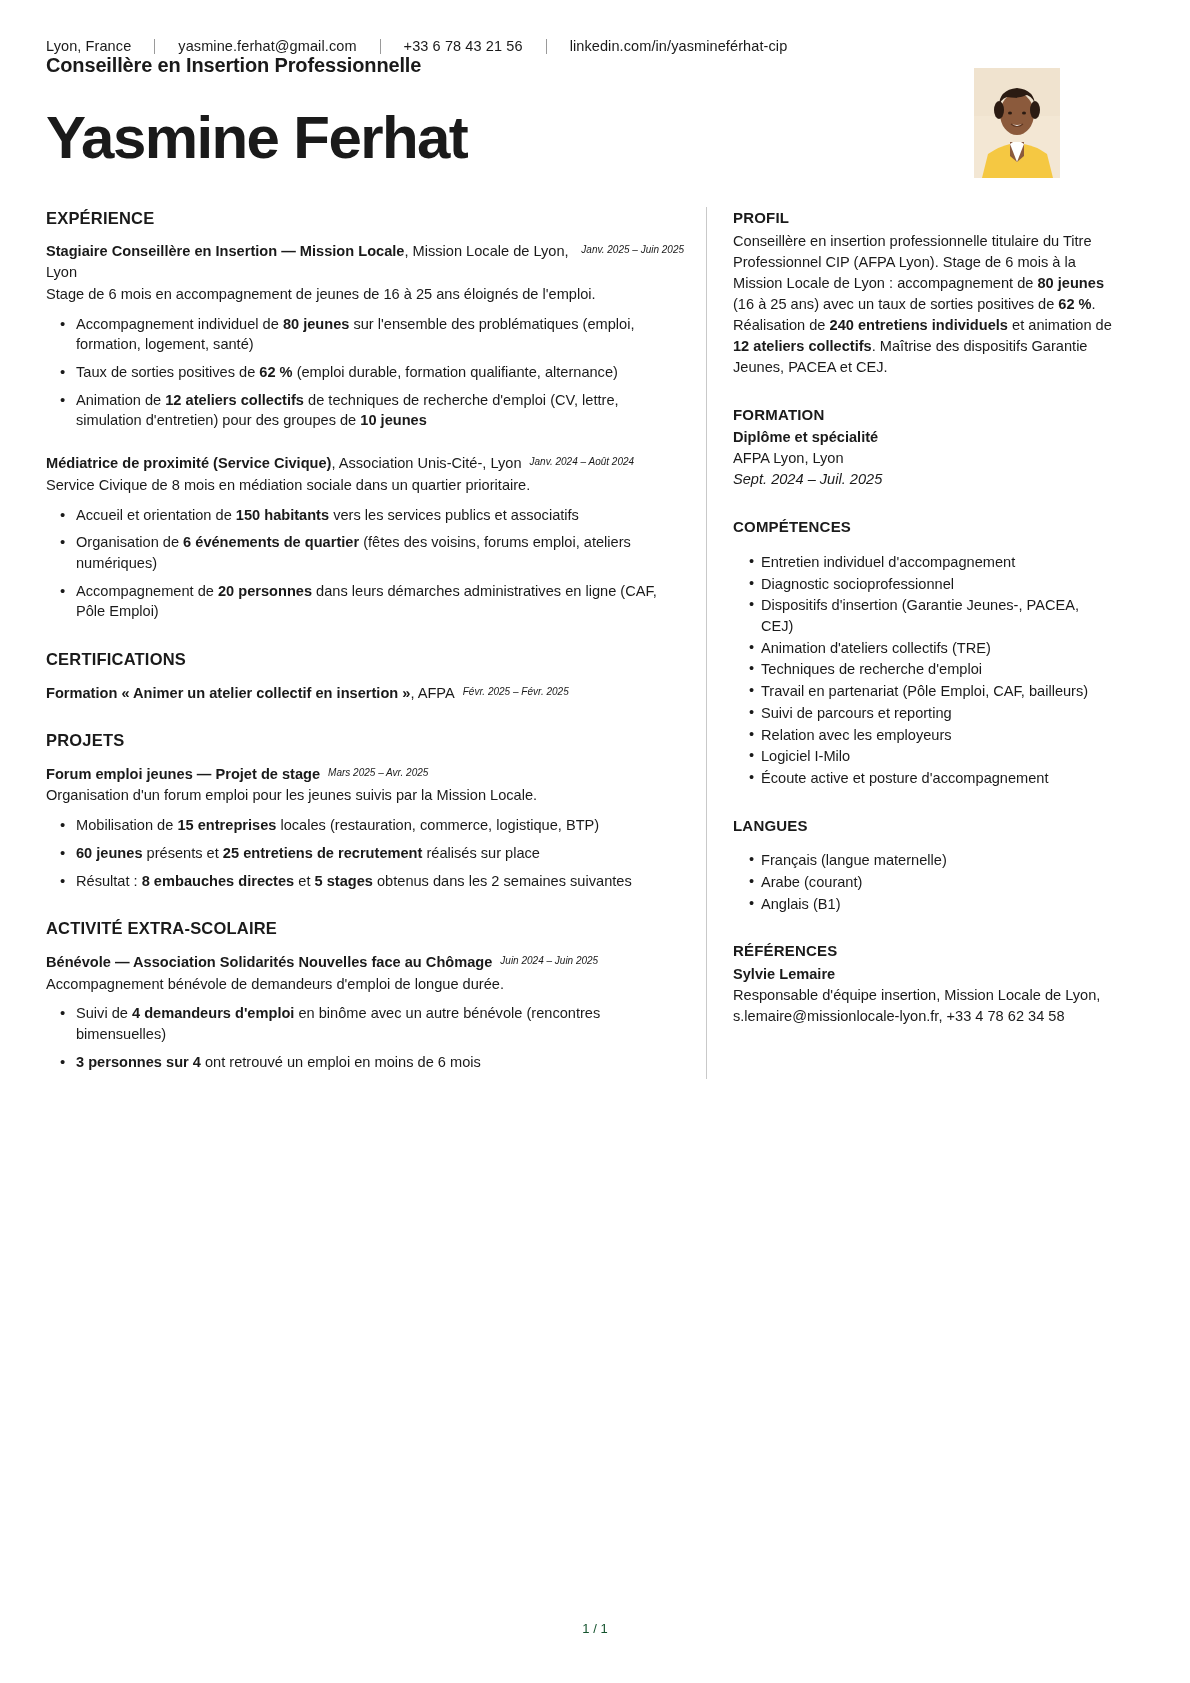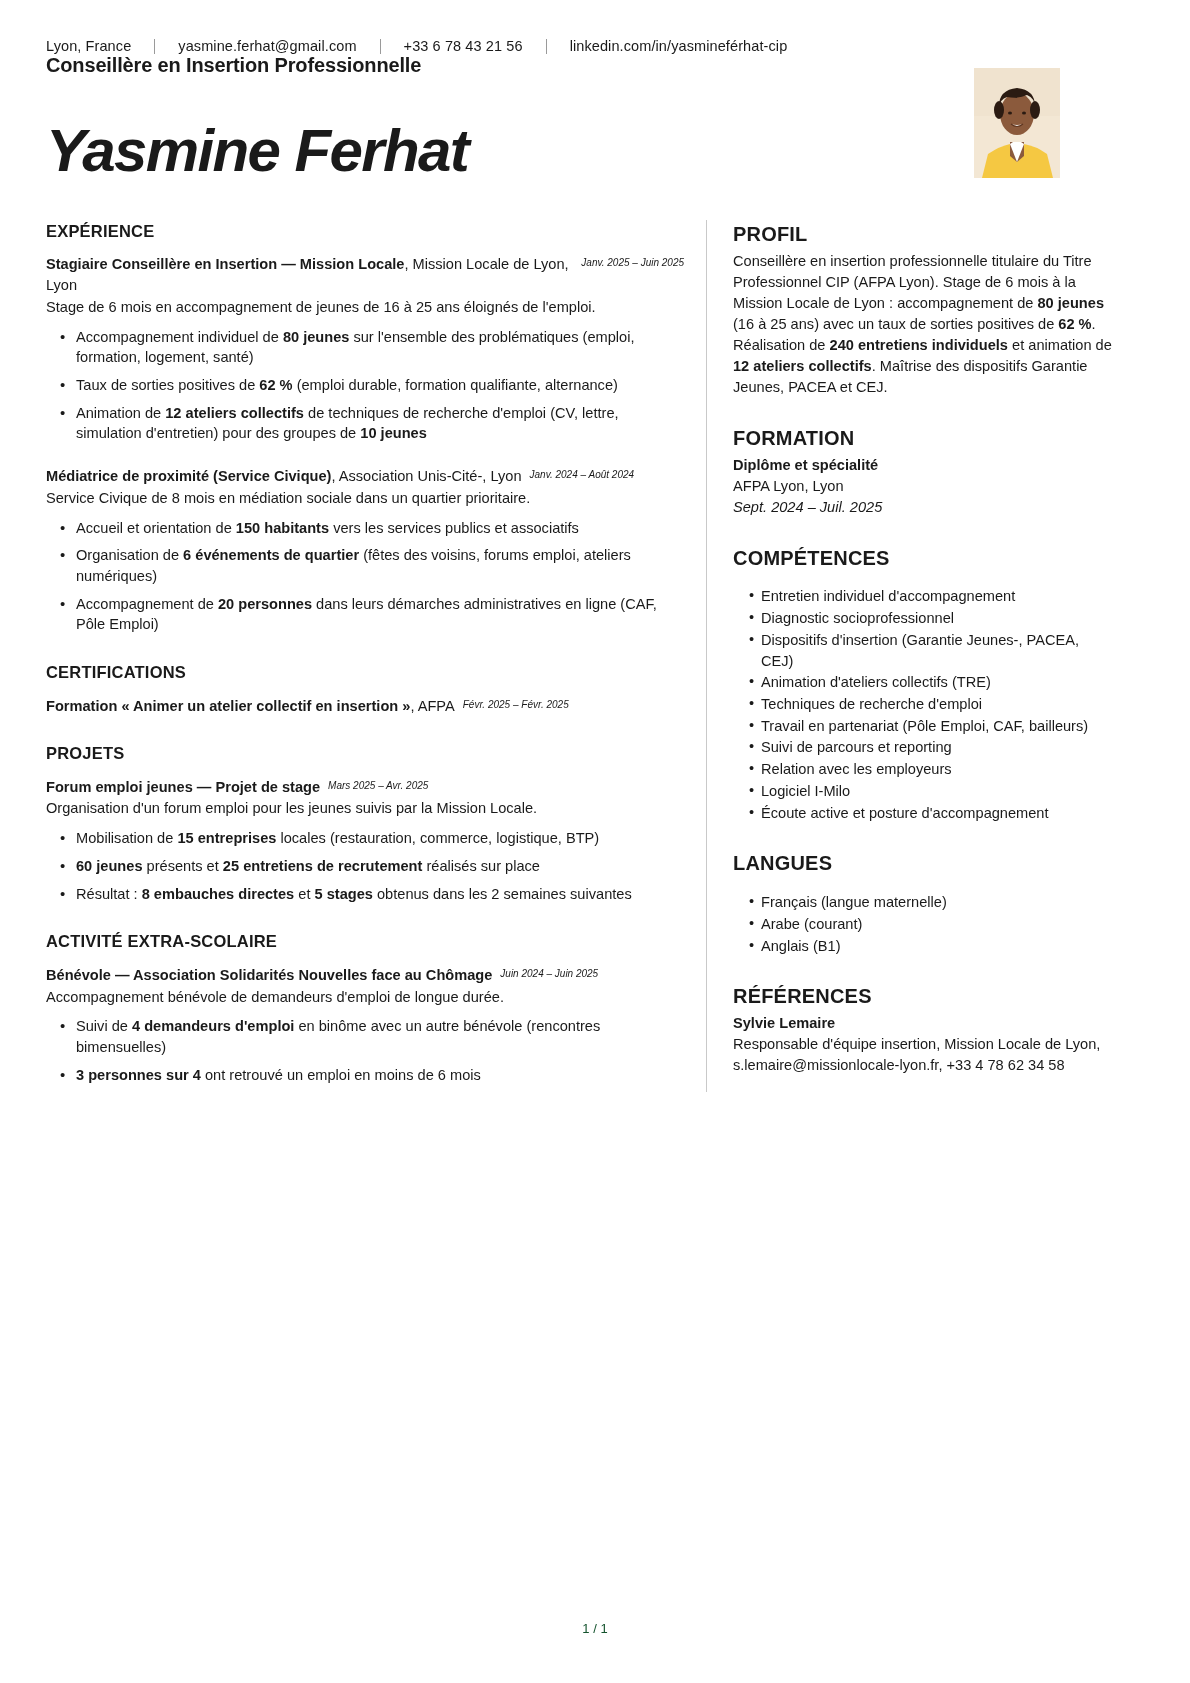--- a/index.html
+++ b/index.html
@@ -41,23 +41,22 @@
     font-size: 20px;
     font-weight: bold;
     margin-top: 0;
     letter-spacing: -0.15px;
   }
 
   .name {
     font-size: 60px;
     font-weight: bold;
     letter-spacing: -1.6px;
-    margin-top: 42px;
+    margin-top: 29px;
     line-height: 1.05;
-    font-style: italic;
   }
 
   .photo {
     position: absolute;
     right: 130px;
     top: 68px;
     width: 86px;
     height: 110px;
     overflow: hidden;
     background: #f3e7d4;
@@ -123,21 +122,21 @@
     font-size: 15px;
   }
   ul.bullets li b { font-weight: bold; }
 
   .entry-block { margin-bottom: 22px; }
   .entry-block:last-child { margin-bottom: 0; }
 
   
   .col-right { font-size: 14.6px; line-height: 1.44; }
   .r-head {
-    font-size: 20px;
+    font-size: 15px;
     font-weight: bold;
     letter-spacing: .2px;
     margin: 0 0 2px 0;
   }
   .r-head.gap { margin-top: 26px; }
   .r-para b { font-weight: bold; }
   .r-sub { font-weight: bold; }
   .r-ital { font-style: italic; }
   ul.r-bullets {
     margin: 14px;

